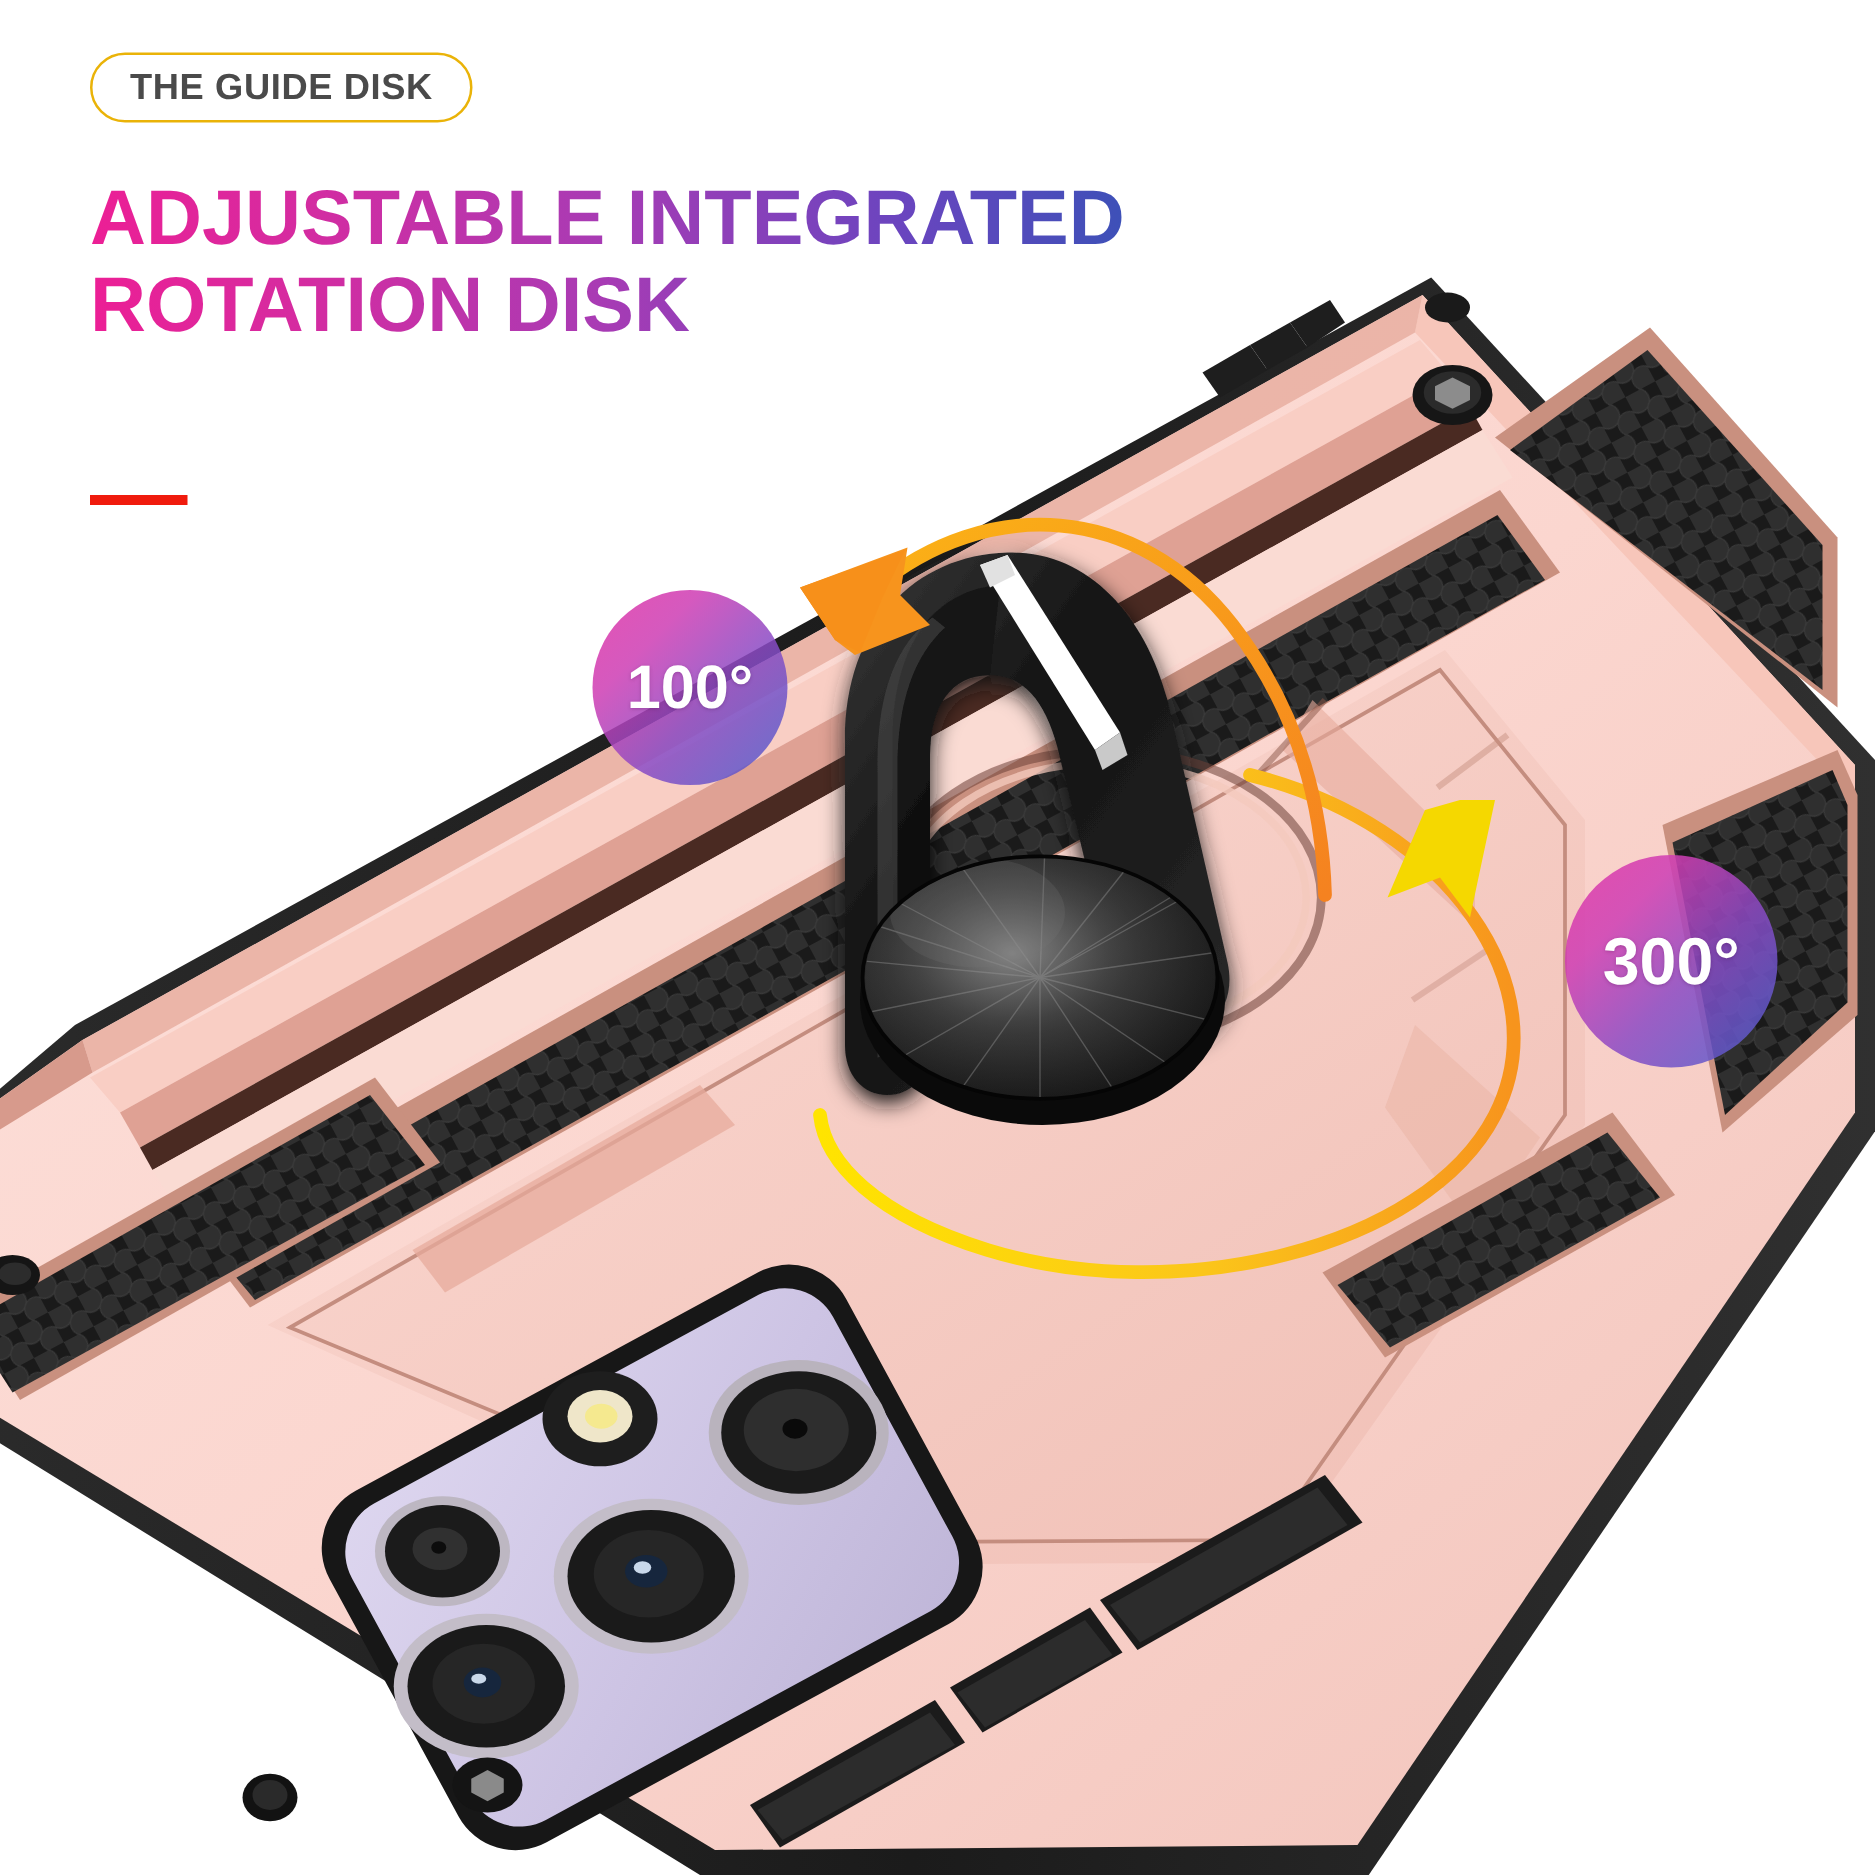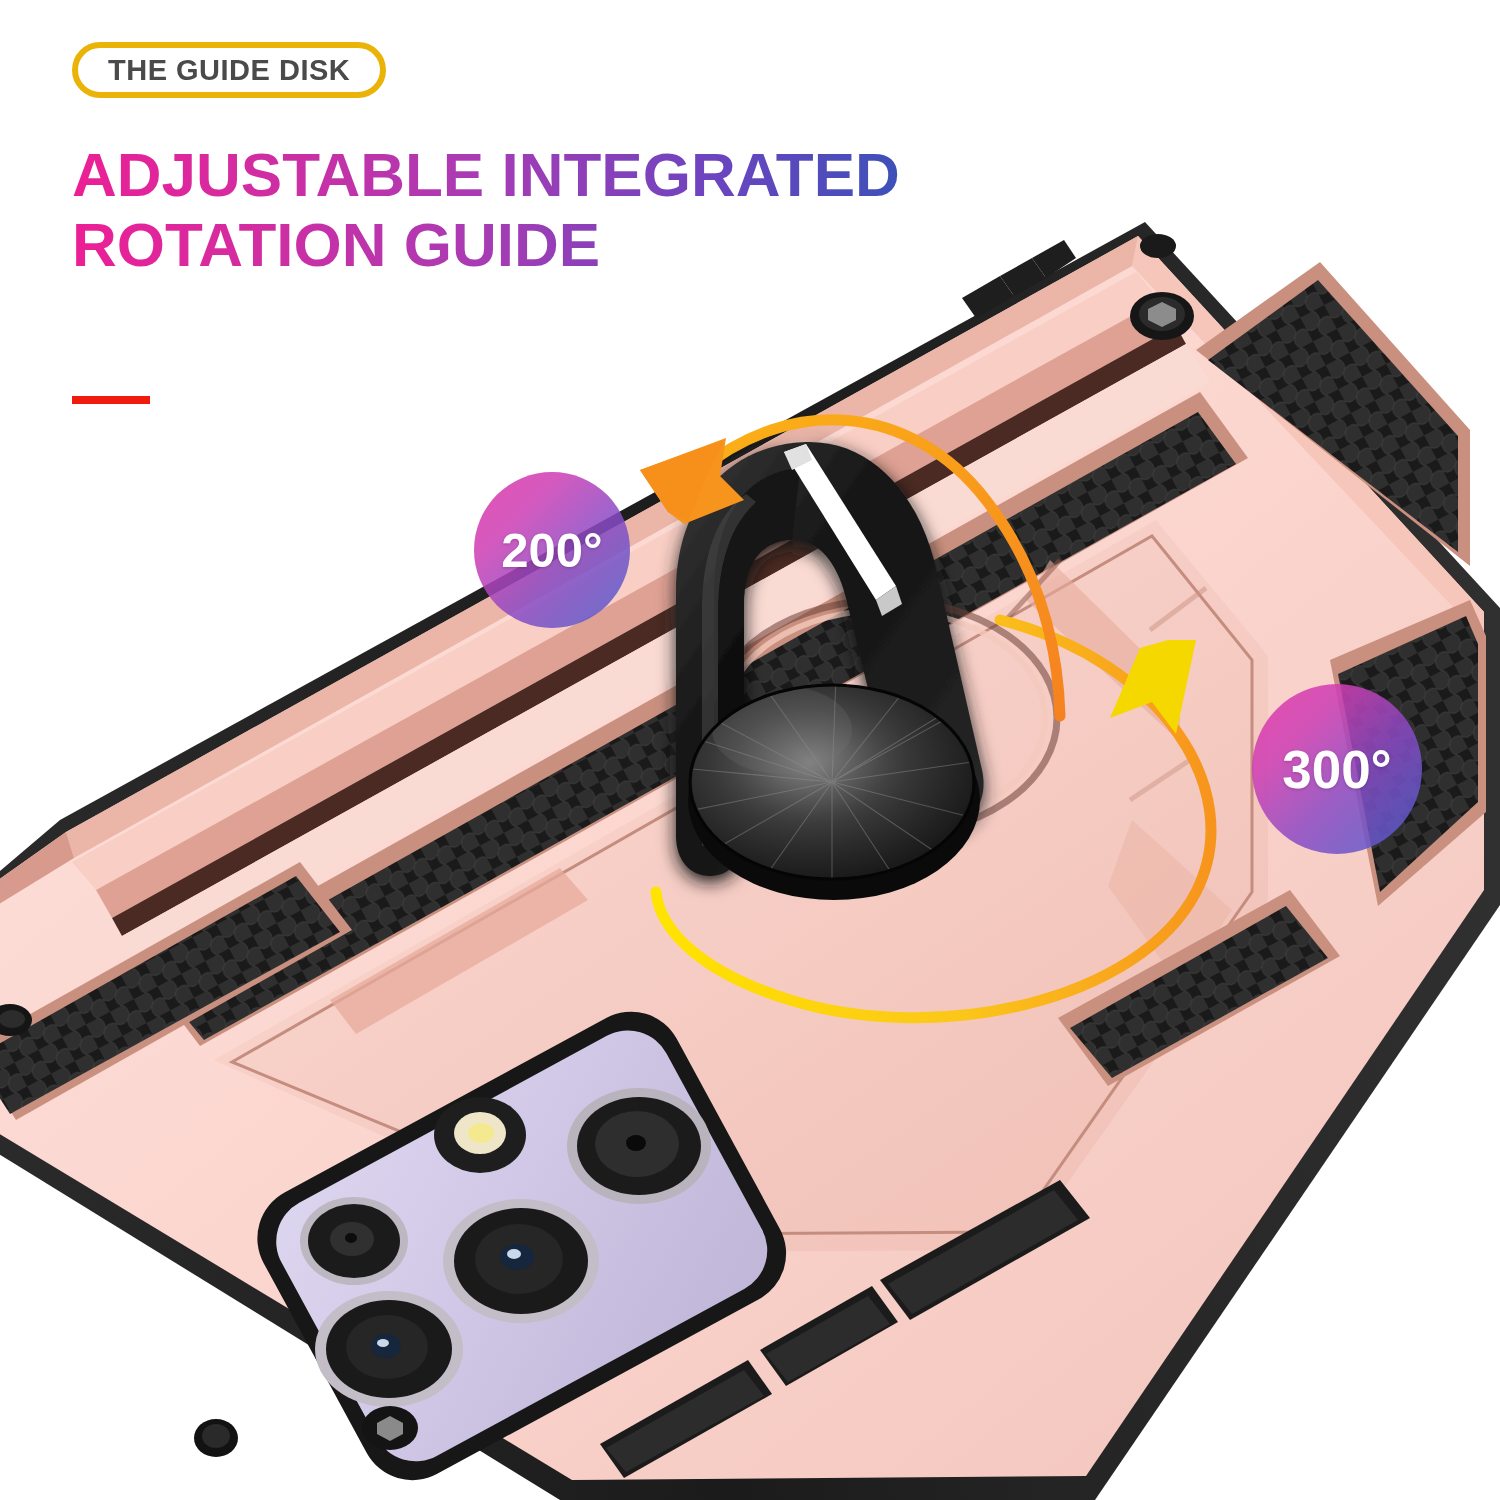--- a/index.html
+++ b/index.html
@@ -4,21 +4,21 @@
 <style>
   html,body{margin:0;padding:0;background:#fff;}
   body{width:1500px;height:1500px;overflow:hidden;font-family:"Liberation Sans",sans-serif;}
   #stage{position:relative;width:1500px;height:1500px;background:#ffffff;overflow:hidden;}
 
   
   #badge{
     position:absolute;left:72px;top:42px;
     height:56px;padding:0 30px;
     display:flex;align-items:center;
-    border:6px solid #eab308;border-radius:30px;
+    border:2px solid #eab308;border-radius:30px;
     box-sizing:border-box;background:#fff;
   }
   #badge span{
     font-size:29px;font-weight:bold;color:#4a4a4a;
     letter-spacing:.5px;line-height:1;white-space:nowrap;
     font-family:"Liberation Sans",sans-serif;
   }
 
   
   #headline{
@@ -353,26 +353,26 @@
       <path d="M1174,700 C1206,790 1170,890 1060,944 C940,1004 780,986 700,930" fill="none" stroke="url(#gArrowY)" stroke-width="11" stroke-linecap="round" opacity="0"></path>
     </g>
   </svg>
 
   <div id="badge">
     <span>THE GUIDE DISK</span>
   </div>
 
   <div id="headline">
     <div class="hl">ADJUSTABLE INTEGRATED</div>
-    <div class="hl">ROTATION GUIDE</div>
+    <div class="hl">ROTATION DISK</div>
   </div>
 
   <div id="redbar"></div>
 
   <div class="degbadge" id="badge100">
-    <span>200°</span>
+    <span>100°</span>
   </div>
 
   <div class="degbadge" id="badge360">
     <span>300°</span>
   </div>
 
 </div>
 
 </body></html>

